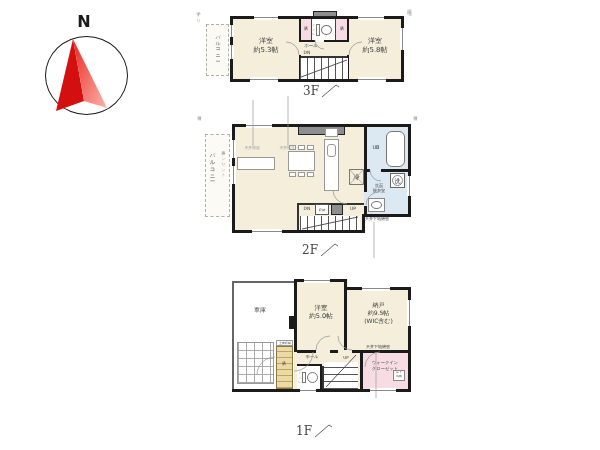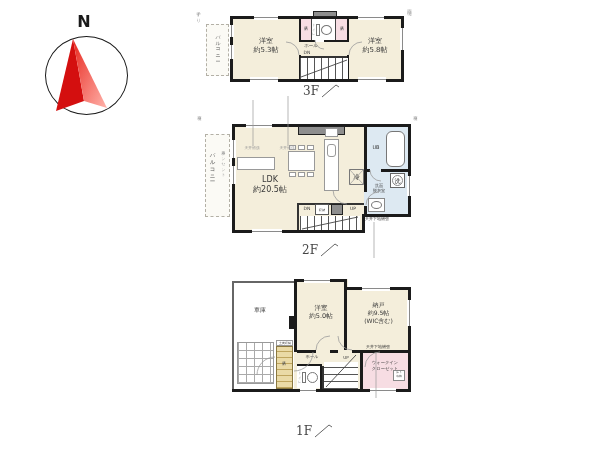--- a/index.html
+++ b/index.html
@@ -107,22 +107,20 @@
   <div class="wall" style="left:362px;top:214px;width:3px;height:19px;"></div>
   <div class="wall" style="left:232px;top:230px;width:133px;height:3px;"></div>
   <div class="wall" style="left:364px;top:127px;width:3px;height:87px;"></div>
   <div class="wall" style="left:367px;top:169px;width:41px;height:2.5px;"></div>
   <div class="thin" style="left:298px;top:203px;width:66px;height:1.5px;background:#333;"></div>
   <div class="thin" style="left:297px;top:203px;width:1.5px;height:27px;background:#333;"></div>
   <div class="abs" style="left:364px;top:192px;width:3px;height:14px;background:#dde9f2;"></div>
   <div class="abs" style="left:370px;top:169px;width:11px;height:2.5px;background:#dde9f2;"></div>
   <div class="grayfill" style="left:298px;top:126px;width:47px;height:9px;"></div>
 
-  <div class="lbl" style="left:240px;top:175px;width:60px;font-size:8px;">LDK
-約20.5帖</div>
   <div class="furn" style="left:237px;top:157px;width:38px;height:13px;background-image:linear-gradient(90deg,transparent 0 49%,#999 49% 51%,transparent 51%);"></div>
   <div class="furn" style="left:288px;top:151px;width:27px;height:20px;"></div>
   <div class="furn" style="left:289px;top:145px;width:7px;height:5px;"></div>
   <div class="furn" style="left:298px;top:145px;width:7px;height:5px;"></div>
   <div class="furn" style="left:307px;top:145px;width:7px;height:5px;"></div>
   <div class="furn" style="left:289px;top:172px;width:7px;height:5px;"></div>
   <div class="furn" style="left:298px;top:172px;width:7px;height:5px;"></div>
   <div class="furn" style="left:307px;top:172px;width:7px;height:5px;"></div>
   <div class="furn" style="left:324px;top:139px;width:15px;height:52px;"></div>
   <div class="furn" style="left:327px;top:144px;width:9px;height:13px;border-radius:3px;"></div>

